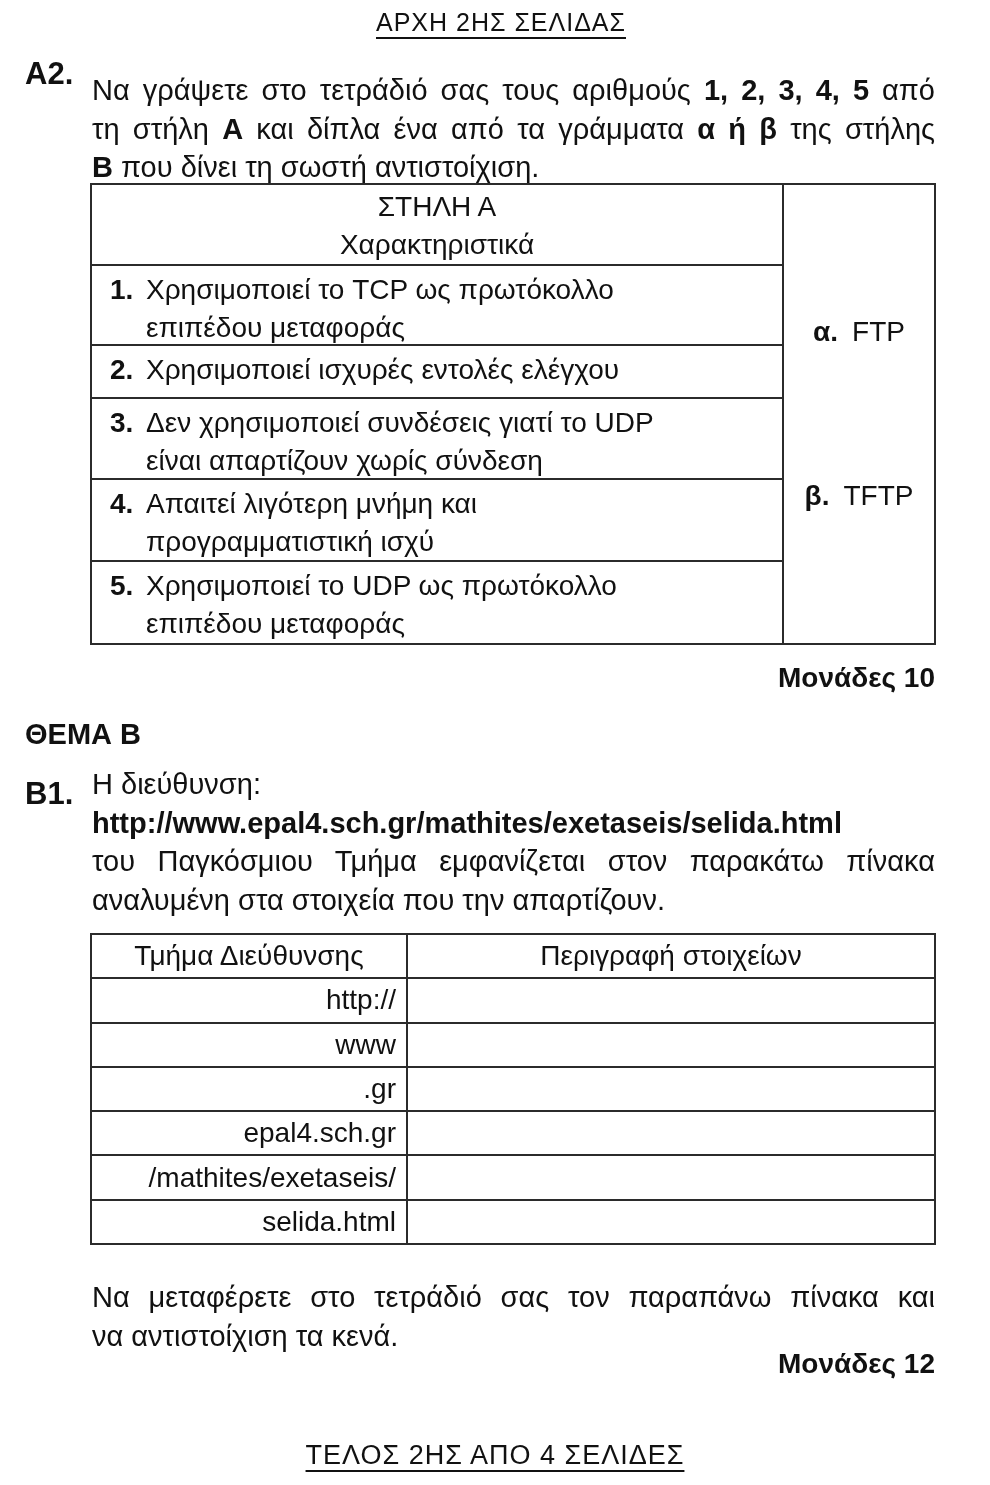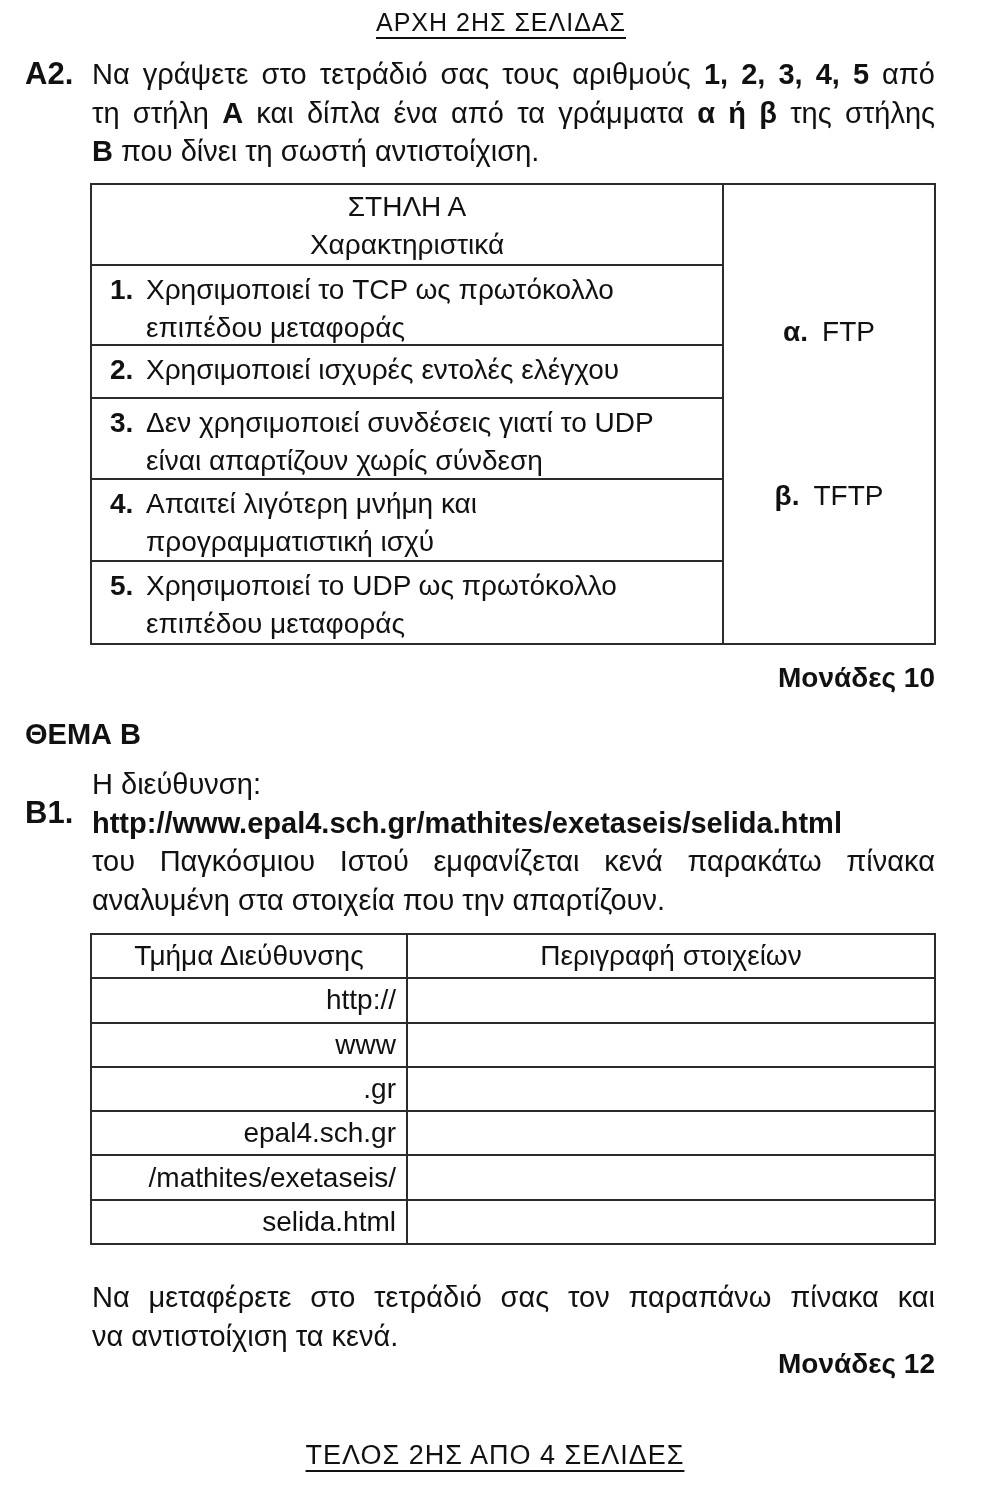--- a/index.html
+++ b/index.html
@@ -16,40 +16,40 @@
     text-decoration:underline; text-decoration-thickness:2px; text-underline-offset:6px;padding-left:6px;
   }
   .page-footer {
     position:absolute; top:1440px; left:0; width:100%; text-align:center;
     font-size:27px; letter-spacing:1px;
     text-decoration:underline; text-decoration-thickness:2px; text-underline-offset:6px;
   }
 
   .q-label { position:absolute; left:25px; font-weight:bold; font-size:31px; line-height:38.7px; }
   .a2-label { top:55px; }
-  .b1-label { top:794px; }
+  .b1-label { top:775px; }
   .thema-heading { position:absolute; left:25px; top:718px; font-weight:bold; font-size:29px; }
 
   .para { position:absolute; left:92px; width:843px; font-size:29px; line-height:38.7px; }
-  .a2-para { top:55px; }
+  .a2-para { top:71px; }
   .b1-para { top:765px; }
   .closing-para { top:1278px; }
   .jline { text-align:justify; text-align-last:justify; }
   .lline { text-align:left; }
 
   .monades { position:absolute; right:55px; font-weight:bold; font-size:28px; }
   .monades-10 { top:662px; }
   .monades-12 { top:1348px; }
 
   
   .tableA {
     position:absolute; left:90px; top:183px; width:846px; height:462px;
     border:2px solid #2b2b2b; box-sizing:border-box; display:flex; font-size:28px;
   }
-  .ta-colA { width:630px; flex:none; display:flex; flex-direction:column; }
+  .ta-colA { width:690px; flex:none; display:flex; flex-direction:column; }
   .ta-colB { flex:1; border-left:2px solid #2b2b2b; display:flex; flex-direction:column; }
   .ta-head {
     height:81px; flex:none; border-bottom:2px solid #2b2b2b; box-sizing:border-box;
     text-align:center; padding-top:3px; line-height:38px;
   }
   .ta-row {
     box-sizing:border-box; border-bottom:2px solid #2b2b2b;
     padding:5px 6px 0 18px; display:flex; line-height:38px;
   }
   .ta-colA .ta-row:nth-child(2) { height:80px; }
@@ -144,21 +144,21 @@
     </div>
   </div>
 
   <div class="monades monades-10">Μονάδες 10</div>
 
   <div class="thema-heading">ΘΕΜΑ Β</div>
   <div class="q-label b1-label">Β1.</div>
   <div class="para b1-para">
     <div class="lline">Η διεύθυνση:</div>
     <div class="lline b">http://www.epal4.sch.gr/mathites/exetaseis/selida.html</div>
-    <div class="jline">του Παγκόσμιου Ιστού εμφανίζεται κενά παρακάτω πίνακα</div>
+    <div class="jline">του Παγκόσμιου Τμήμα εμφανίζεται στον παρακάτω πίνακα</div>
     <div class="lline">αναλυμένη στα στοιχεία που την απαρτίζουν.</div>
   </div>
 
   <div class="tableB">
     <div class="tb-row tb-header">
       <div class="tb-c1">Τμήμα Διεύθυνσης</div>
       <div class="tb-c2">Περιγραφή στοιχείων</div>
     </div>
     <div class="tb-row">
       <div class="tb-c1">http://</div>

